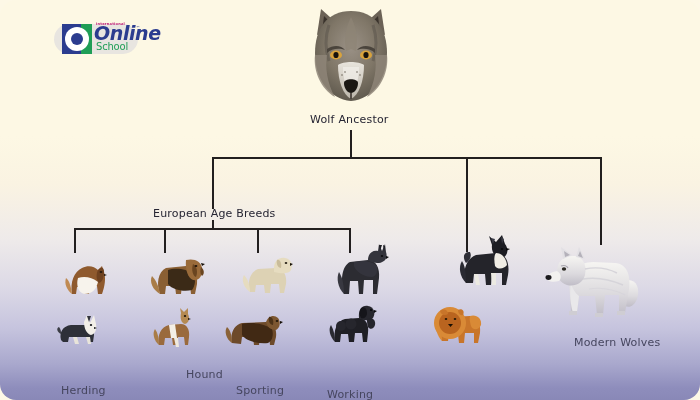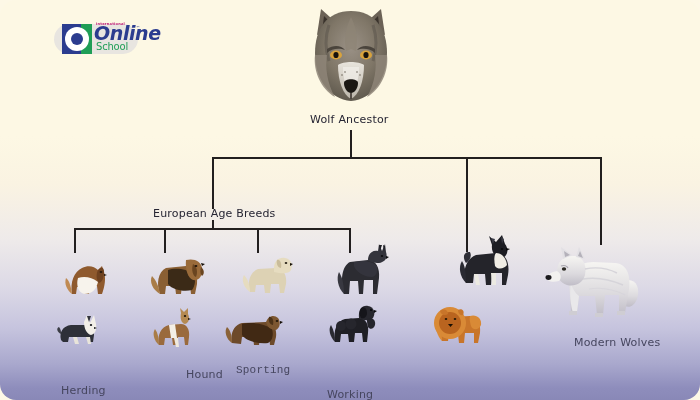--- a/index.html
+++ b/index.html
@@ -223,21 +223,21 @@
     <svg width="62" height="48" viewBox="0 0 62 48">
       <path d="M10 38 C8 28 12 20 20 18 L44 17 C52 17 55 24 54 32 L52 40 L48 40 L47 31 L38 31 L37 40 L32 40 L31 32 L20 32 L19 39 Z" fill="#6d4a2a"></path>
       <path d="M20 19 C28 17 42 18 50 24 C52 30 50 36 46 38 C36 39 24 36 20 30 Z" fill="#412914"></path>
       <path d="M44 17 C46 11 52 9 56 13 C59 17 58 23 54 25 C49 25 45 22 44 17 Z" fill="#7d5731"></path>
       <path d="M47 12 C50 11 52 15 51 20 C48 20 46 16 47 12 Z" fill="#4d3318"></path>
       <path d="M10 38 C4 34 2 26 5 22 C9 26 10 32 10 38 Z" fill="#8a6238"></path>
       <ellipse cx="55" cy="16" rx="1.3" ry="1" fill="#231708"></ellipse>
       <path d="M58 16 L61 17 L58 19 Z" fill="#140d04"></path>
     </svg>
   </div>
-  <div class="lbl lbl-bottom" style="left:236px;top:364px;font-family:Liberation Mono, monospace;">Sporting</div>
+  <div class="lbl lbl-bottom" style="left:236px;top:384px;">Sporting</div>
 
   <div class="art" style="left:330px;top:240px;">
     <svg width="62" height="62" viewBox="0 0 62 62">
       <path d="M14 54 C10 40 12 26 20 22 L38 20 C46 20 50 28 49 38 L47 54 L43 54 L43 40 L34 40 L33 54 L29 54 L28 41 L20 41 L19 54 Z" fill="#2c2c32"></path>
       <path d="M38 20 C38 14 42 10 48 11 L49 4 L52 11 L55 4 L56 12 C58 18 55 22 49 23 C44 23 39 22 38 20 Z" fill="#34343c"></path>
       <path d="M49 5 L50 11 L52 5 Z" fill="#1f1f25"></path>
       <path d="M53 5 L54 12 L55 6 Z" fill="#1f1f25"></path>
       <path d="M14 54 C8 48 6 38 9 32 C13 38 14 47 14 54 Z" fill="#383840"></path>
       <path d="M24 22 C32 20 42 21 47 26 C48 32 46 36 42 37 C34 37 26 32 24 26 Z" fill="#3a3a44" opacity=".6"></path>
       <ellipse cx="52" cy="16" rx="1.2" ry="1" fill="#0d0d10"></ellipse>

